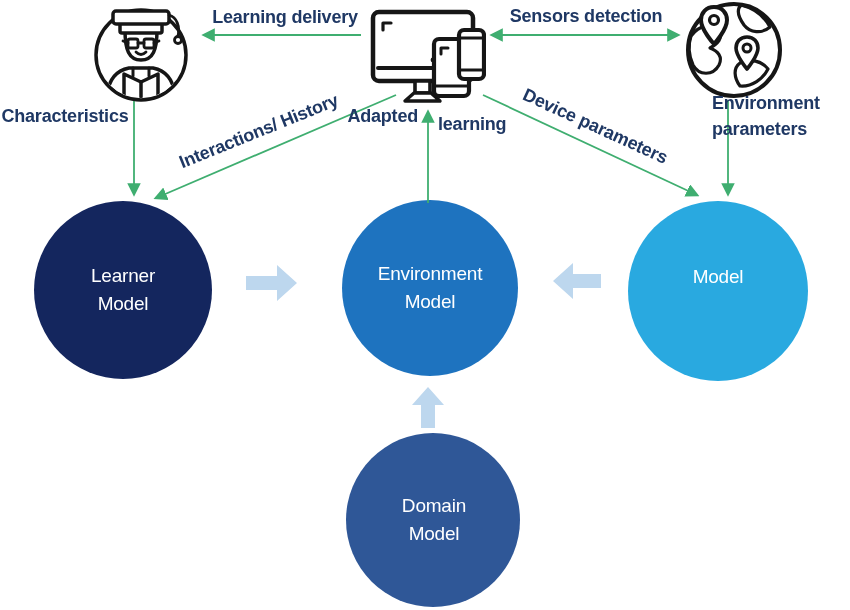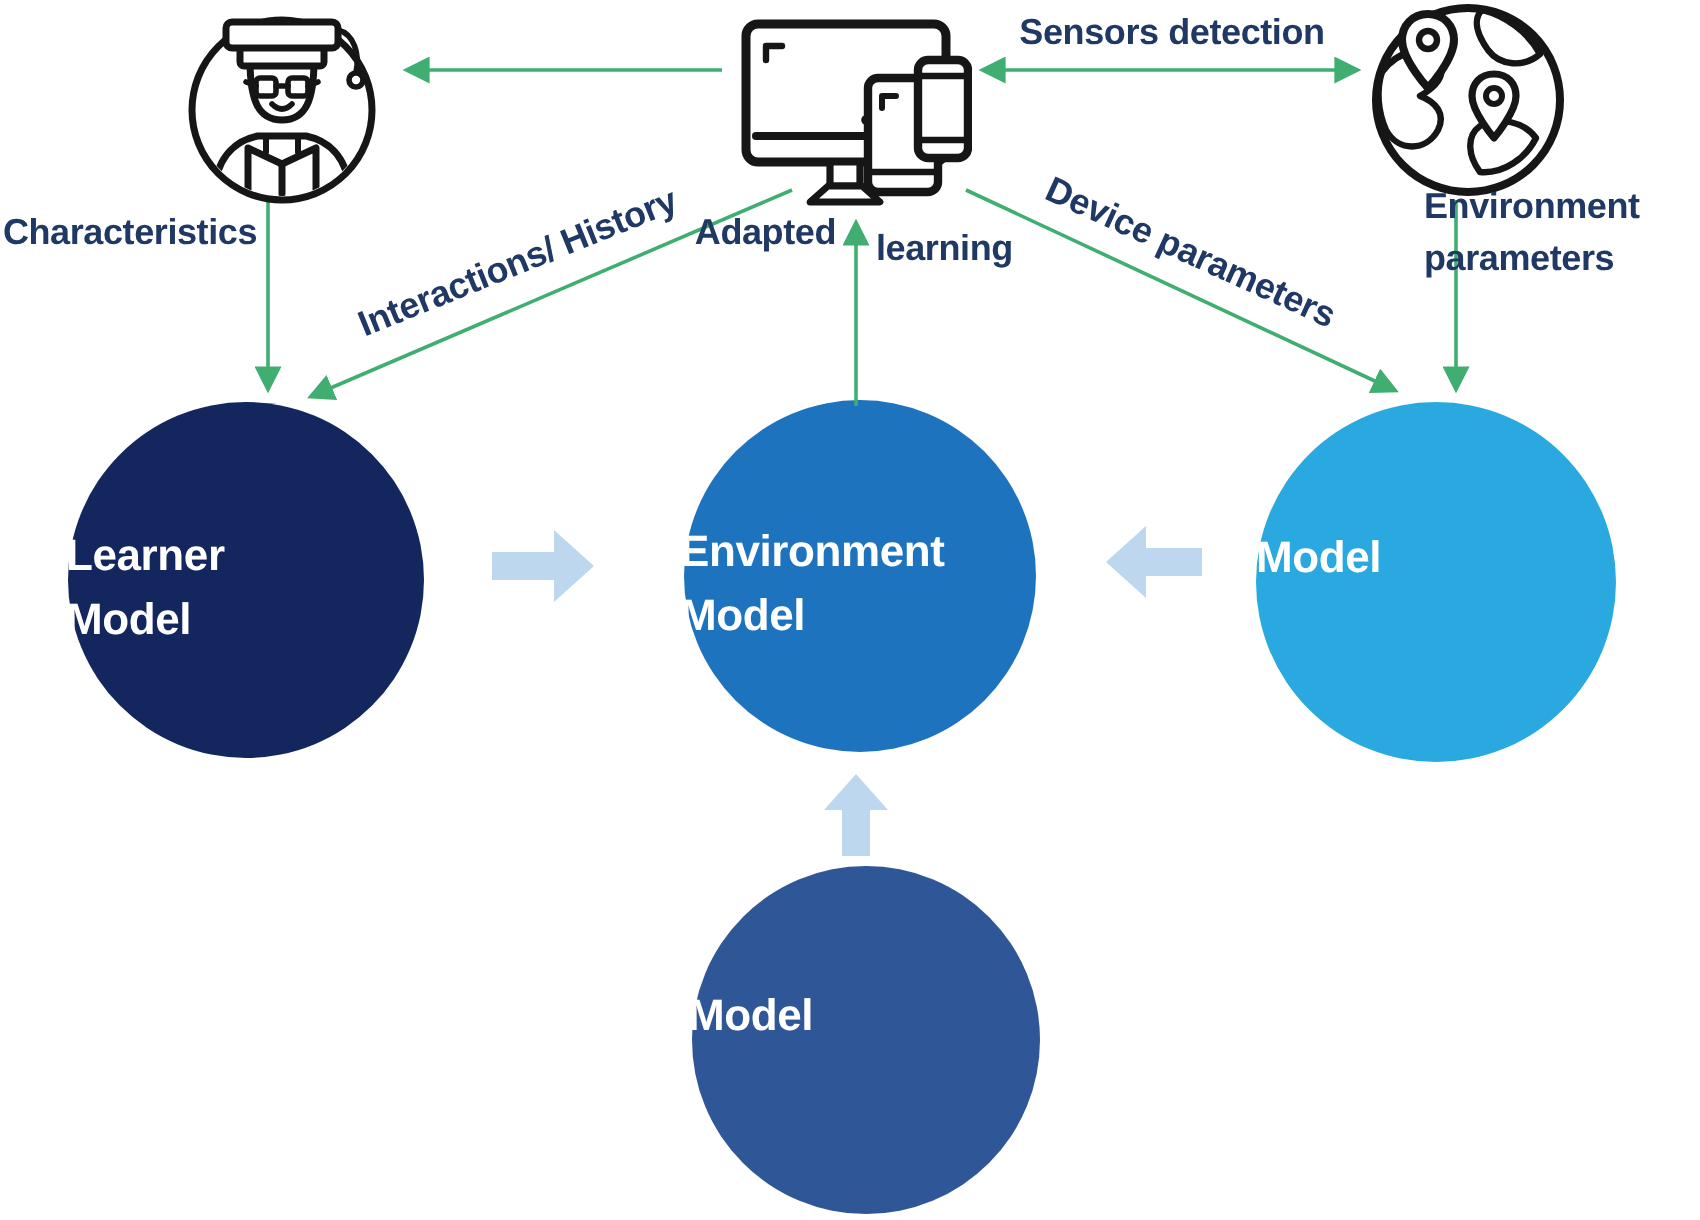--- a/index.html
+++ b/index.html
@@ -12,22 +12,22 @@
   .icon { position:absolute; }
   .ic * { stroke:#161616; fill:none; stroke-linecap:round; stroke-linejoin:round; }
   .ic .wfill { fill:#ffffff; }
   .ic .dfill { fill:#161616; stroke:none; }
   .lbl {
     position:absolute; font-size:18px; font-weight:600; color:#1f3864;
     letter-spacing:-0.2px; line-height:1.2; white-space:normal;
   }
   .rot { transform-origin:50% 50%; }
   .circle-lbl {
-    position:absolute; width:180px; 
-    font-size:22px; font-weight:700; color:#ffffff; line-height:1.45;
+    position:absolute; width:180px; text-align:center;
+    font-size:19px; font-weight:400; color:#ffffff; line-height:1.45;
     letter-spacing:-0.2px;
   }
   .circle-lbl span { display:block; }
 </style>
 </head>
 <body>
 
 <div class="canvas">
 
   <svg class="overlay" viewBox="0 0 850 610">
@@ -115,36 +115,38 @@
     <g>
       <path class="wfill" d="M31,7 C23,7 18,13 18,20 C18,30 31,44 31,44 C31,44 44,30 44,20 C44,13 39,7 31,7 Z" stroke-width="4"></path>
       <circle class="wfill" cx="31" cy="20" r="4.5" stroke-width="3.2"></circle>
     </g>
     <g>
       <path class="wfill" d="M64,37 C57,37 53,42 53,48 C53,56 64,69 64,69 C64,69 75,56 75,48 C75,42 71,37 64,37 Z" stroke-width="3.6"></path>
       <circle class="wfill" cx="64" cy="48" r="4" stroke-width="3"></circle>
     </g>
   </svg>
 
+  <div class="lbl" style="left:205px; top:7px; width:160px; text-align:center;">Learning delivery</div>
   <div class="lbl" style="left:502px; top:6px; width:168px; text-align:center;">Sensors detection</div>
   <div class="lbl" style="left:0px; top:106px; width:130px; text-align:center;">Characteristics</div>
   <div class="lbl rot" style="left:155px; top:121px; width:208px; text-align:center; transform:rotate(-22deg);">Interactions/ History</div>
   <div class="lbl" style="left:330px; top:106px; width:88px; text-align:right;">Adapted</div>
   <div class="lbl" style="left:438px; top:114px; width:92px; text-align:left;">learning</div>
   <div class="lbl rot" style="left:500px; top:116px; width:190px; text-align:center; transform:rotate(24.5deg);">Device parameters</div>
   <div class="lbl" style="left:712px; top:90px; width:114px; text-align:left; line-height:1.45;">Environment parameters</div>
 
   <div class="circle-lbl" style="left:33px; top:262px;">
     <span>Learner</span>
     <span>Model</span>
   </div>
   <div class="circle-lbl" style="left:340px; top:260px;">
     <span>Environment</span>
     <span>Model</span>
   </div>
   <div class="circle-lbl" style="left:628px; top:263px;">
     <span>Model</span>
   </div>
   <div class="circle-lbl" style="left:344px; top:492px;">
+    <span>Domain</span>
     <span>Model</span>
   </div>
 
 </div>
 
 </body></html>

